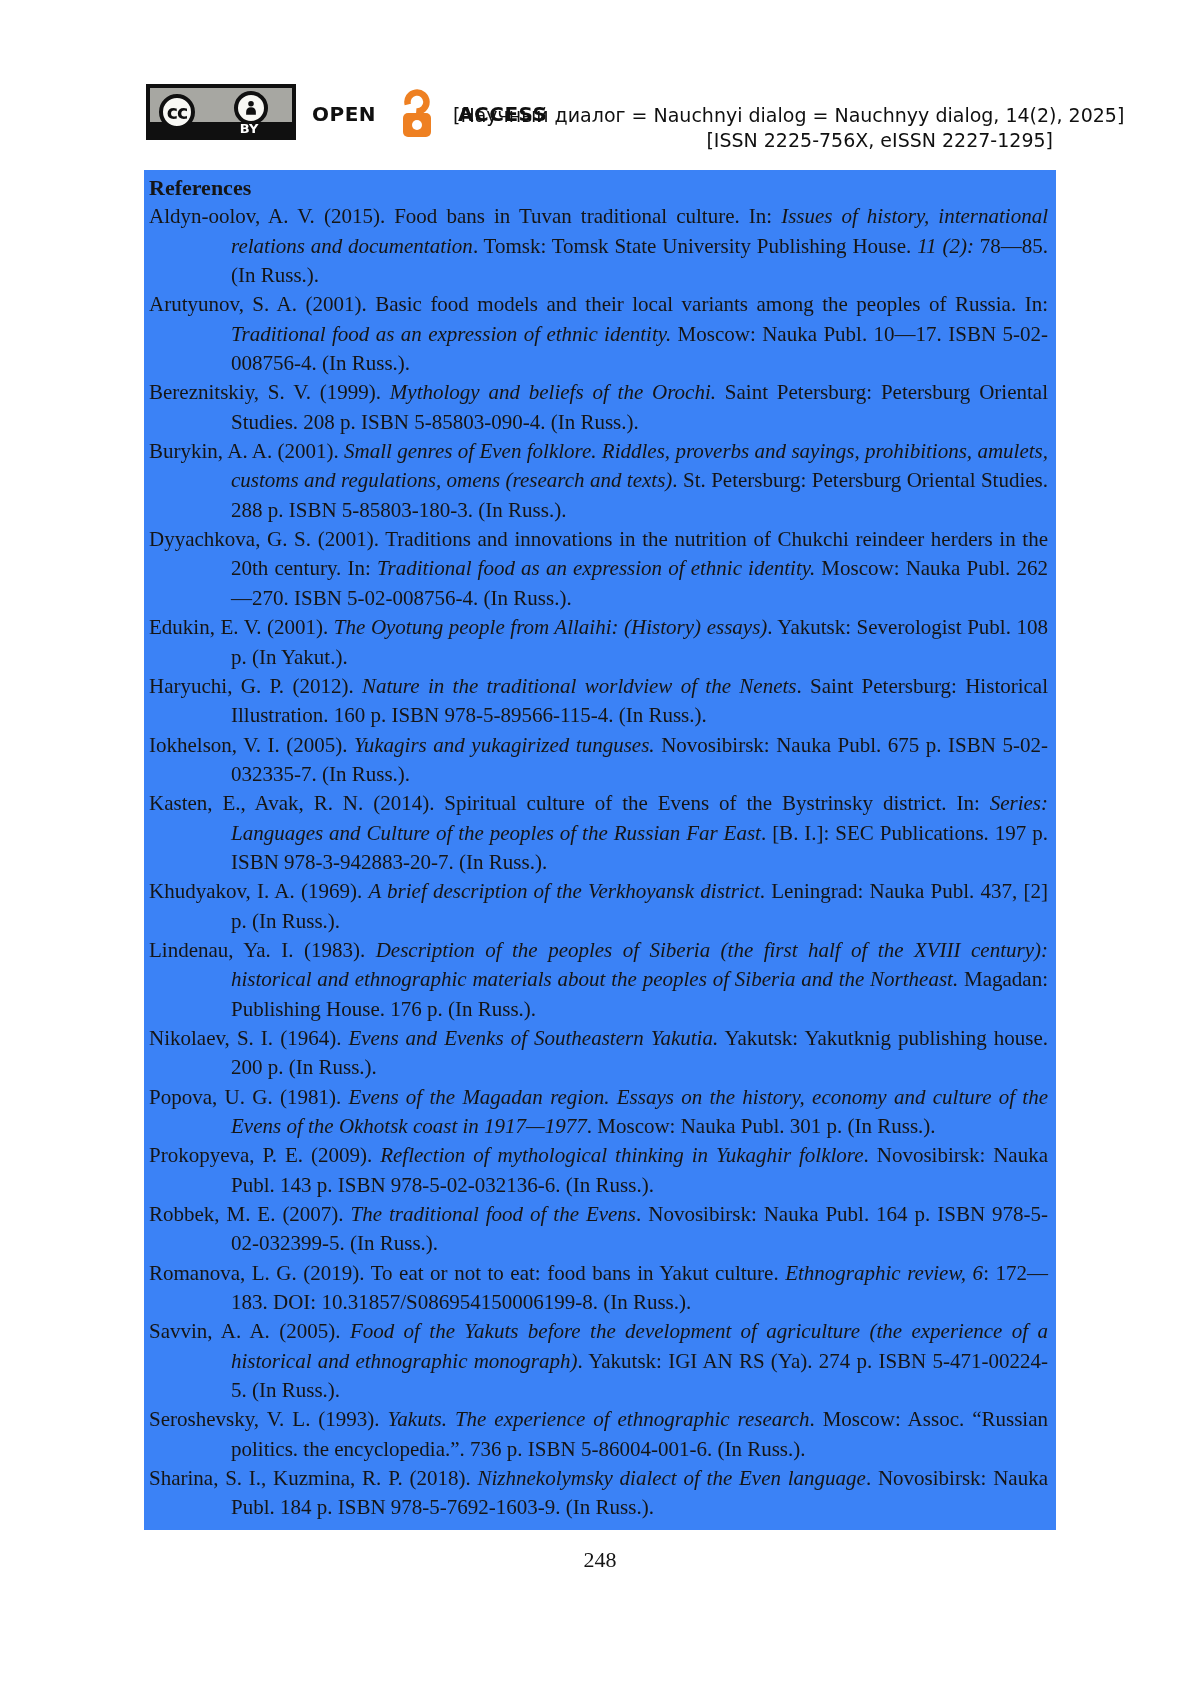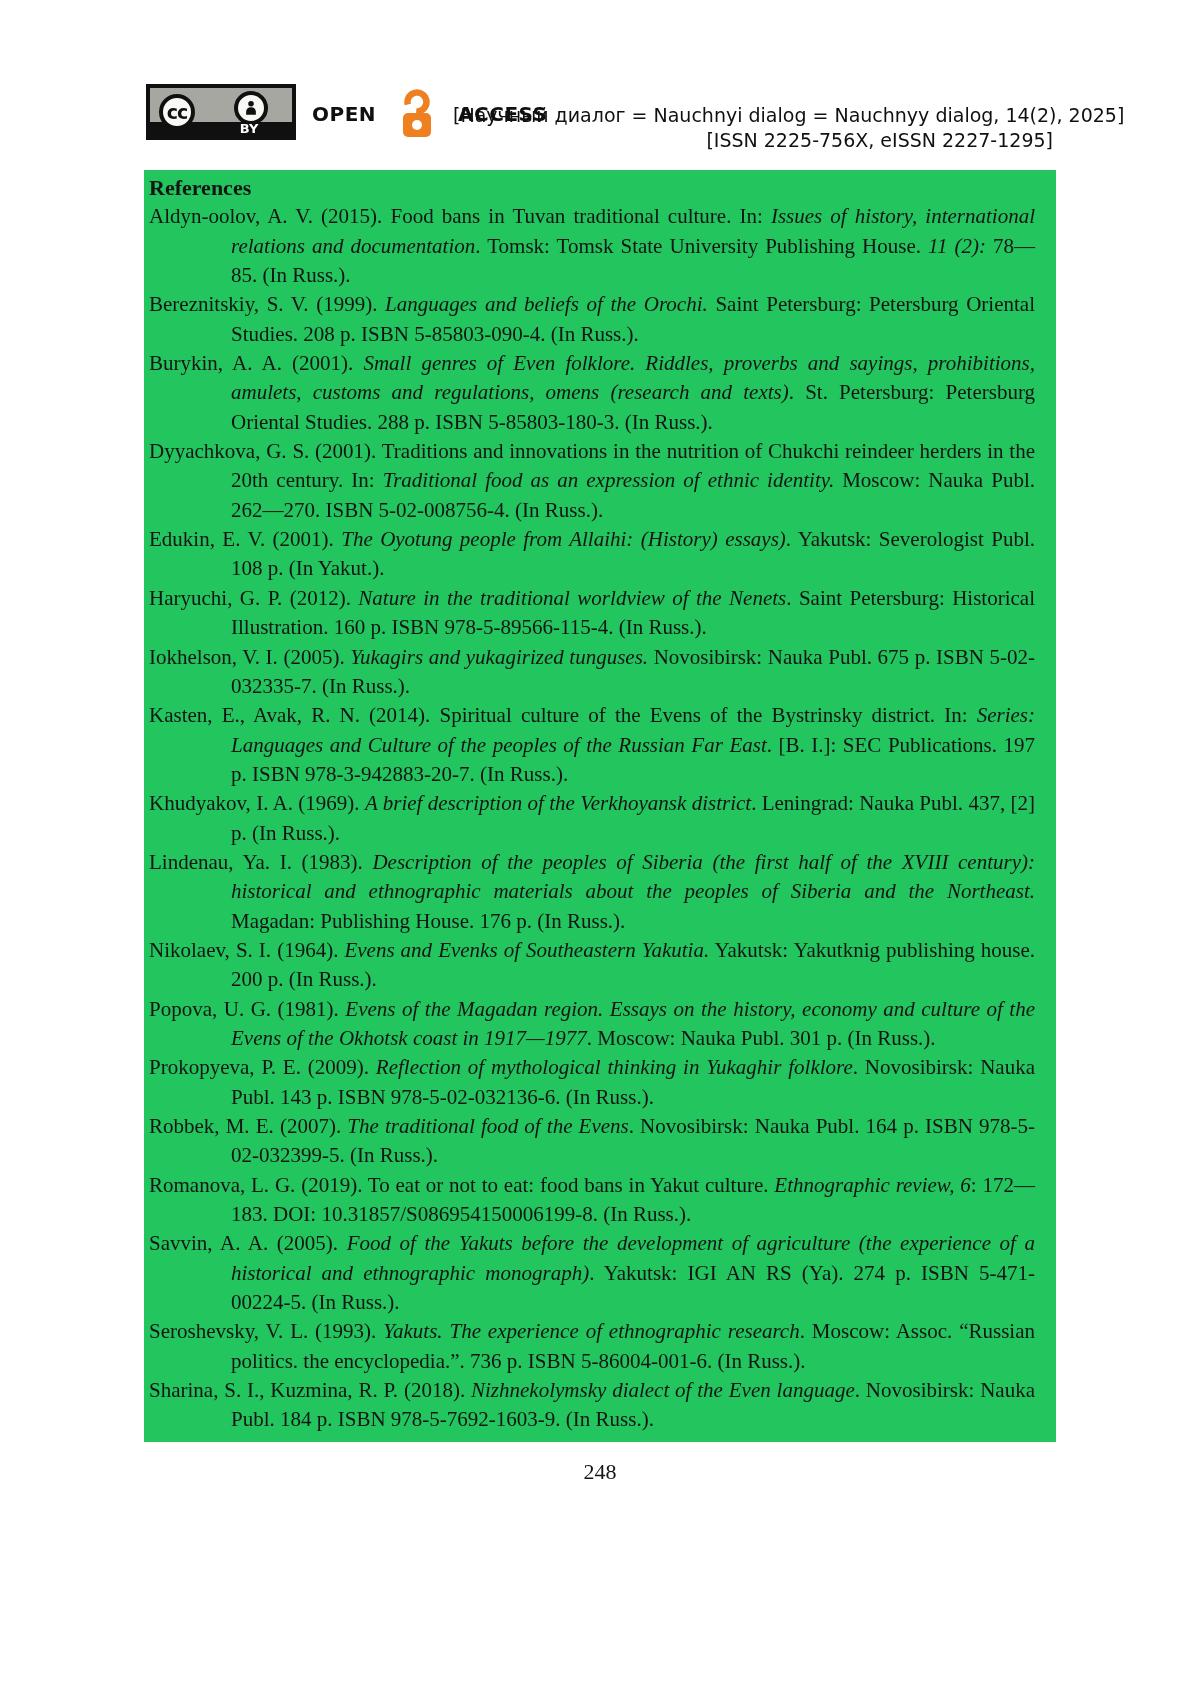--- a/index.html
+++ b/index.html
@@ -102,22 +102,22 @@
   }
 
   
   .content {
     position: absolute;
     left: 144px;
     top: 170px;
     width: 912px;
   }
   .refs-block {
-    background: #22c55e;
-    padding: 3px 21px 7px 5px;
+    background: #3b82f6;
+    padding: 3px 8px 7px 5px;
     box-sizing: border-box;
     font-size: 21px;
     line-height: 29.35px;
     text-align: justify;
   }
   .refs-heading {
     margin: 0;
     font-size: 22px;
     font-weight: bold;
     text-align: left;
@@ -170,21 +170,22 @@
   <div class="journal-info">
     <div>[Научный диалог = Nauchnyi dialog = Nauchnyy dialog, 14(2), 2025]</div>
     <div>[ISSN 2225-756X, eISSN 2227-1295]</div>
   </div>
 
   <div class="content">
     <div class="refs-block">
       <h2 class="refs-heading">References</h2>
       <div id="ref-list">
           <p class="ref"><span>Aldyn-oolov, A. V. (2015). Food bans in Tuvan traditional culture. In: </span><span class="it">Issues of history, international relations and documentation</span><span>. Tomsk: Tomsk State University Publishing House. </span><span class="it">11 (2):</span><span> 78—85. (In Russ.).</span></p>
-          <p class="ref"><span>Bereznitskiy, S. V. (1999). </span><span class="it">Languages and beliefs of the Orochi.</span><span> Saint Petersburg: Petersburg Oriental Studies. 208 p. ISBN 5-85803-090-4. (In Russ.).</span></p>
+          <p class="ref"><span>Arutyunov, S. A. (2001). Basic food models and their local variants among the peoples of Russia. In: </span><span class="it">Traditional food as an expression of ethnic identity.</span><span> Moscow: Nauka Publ. 10—17. ISBN 5-02-008756-4. (In Russ.).</span></p>
+          <p class="ref"><span>Bereznitskiy, S. V. (1999). </span><span class="it">Mythology and beliefs of the Orochi.</span><span> Saint Petersburg: Petersburg Oriental Studies. 208 p. ISBN 5-85803-090-4. (In Russ.).</span></p>
           <p class="ref"><span>Burykin, A. A. (2001). </span><span class="it">Small genres of Even folklore. Riddles, proverbs and sayings, prohibitions, amulets, customs and regulations, omens (research and texts)</span><span>. St. Petersburg: Petersburg Oriental Studies. 288 p. ISBN 5-85803-180-3. (In Russ.).</span></p>
           <p class="ref"><span>Dyyachkova, G. S. (2001). Traditions and innovations in the nutrition of Chukchi reindeer herders in the 20th century. In: </span><span class="it">Traditional food as an expression of ethnic identity.</span><span> Moscow: Nauka Publ. 262—270. ISBN 5-02-008756-4. (In Russ.).</span></p>
           <p class="ref"><span>Edukin, E. V. (2001). </span><span class="it">The Oyotung people from Allaihi: (History) essays)</span><span>. Yakutsk: Severologist Publ. 108 p. (In Yakut.).</span></p>
           <p class="ref"><span>Haryuchi, G. P. (2012). </span><span class="it">Nature in the traditional worldview of the Nenets</span><span>. Saint Petersburg: Historical Illustration. 160 p. ISBN 978-5-89566-115-4. (In Russ.).</span></p>
           <p class="ref"><span>Iokhelson, V. I. (2005). </span><span class="it">Yukagirs and yukagirized tunguses.</span><span> Novosibirsk: Nauka Publ. 675 p. ISBN 5-02-032335-7. (In Russ.).</span></p>
           <p class="ref"><span>Kasten, E., Avak, R. N. (2014). Spiritual culture of the Evens of the Bystrinsky district. In: </span><span class="it">Series: Languages and Culture of the peoples of the Russian Far East</span><span>. [B. I.]: SEC Publications. 197 p. ISBN 978-3-942883-20-7. (In Russ.).</span></p>
           <p class="ref"><span>Khudyakov, I. A. (1969). </span><span class="it">A brief description of the Verkhoyansk district</span><span>. Leningrad: Nauka Publ. 437, [2] p. (In Russ.).</span></p>
           <p class="ref"><span>Lindenau, Ya. I. (1983). </span><span class="it">Description of the peoples of Siberia (the first half of the XVIII century): historical and ethnographic materials about the peoples of Siberia and the Northeast.</span><span> Magadan: Publishing House. 176 p. (In Russ.).</span></p>
           <p class="ref"><span>Nikolaev, S. I. (1964). </span><span class="it">Evens and Evenks of Southeastern Yakutia.</span><span> Yakutsk: Yakutknig publishing house. 200 p. (In Russ.).</span></p>
           <p class="ref"><span>Popova, U. G. (1981). </span><span class="it">Evens of the Magadan region. Essays on the history, economy and culture of the Evens of the Okhotsk coast in 1917—1977</span><span>. Moscow: Nauka Publ. 301 p. (In Russ.).</span></p>

